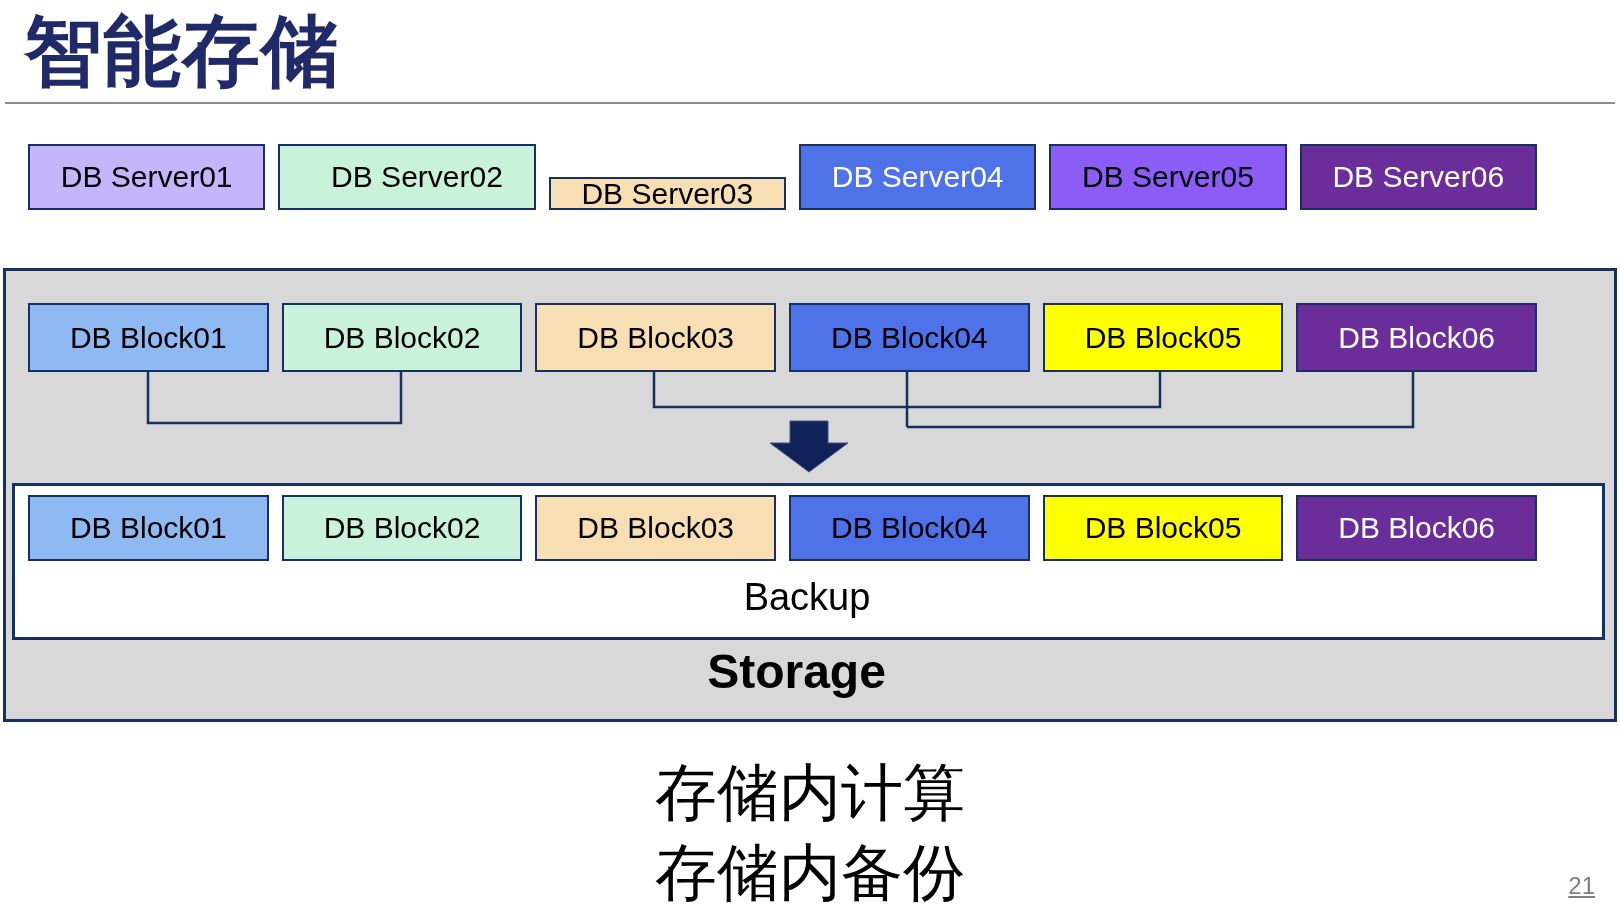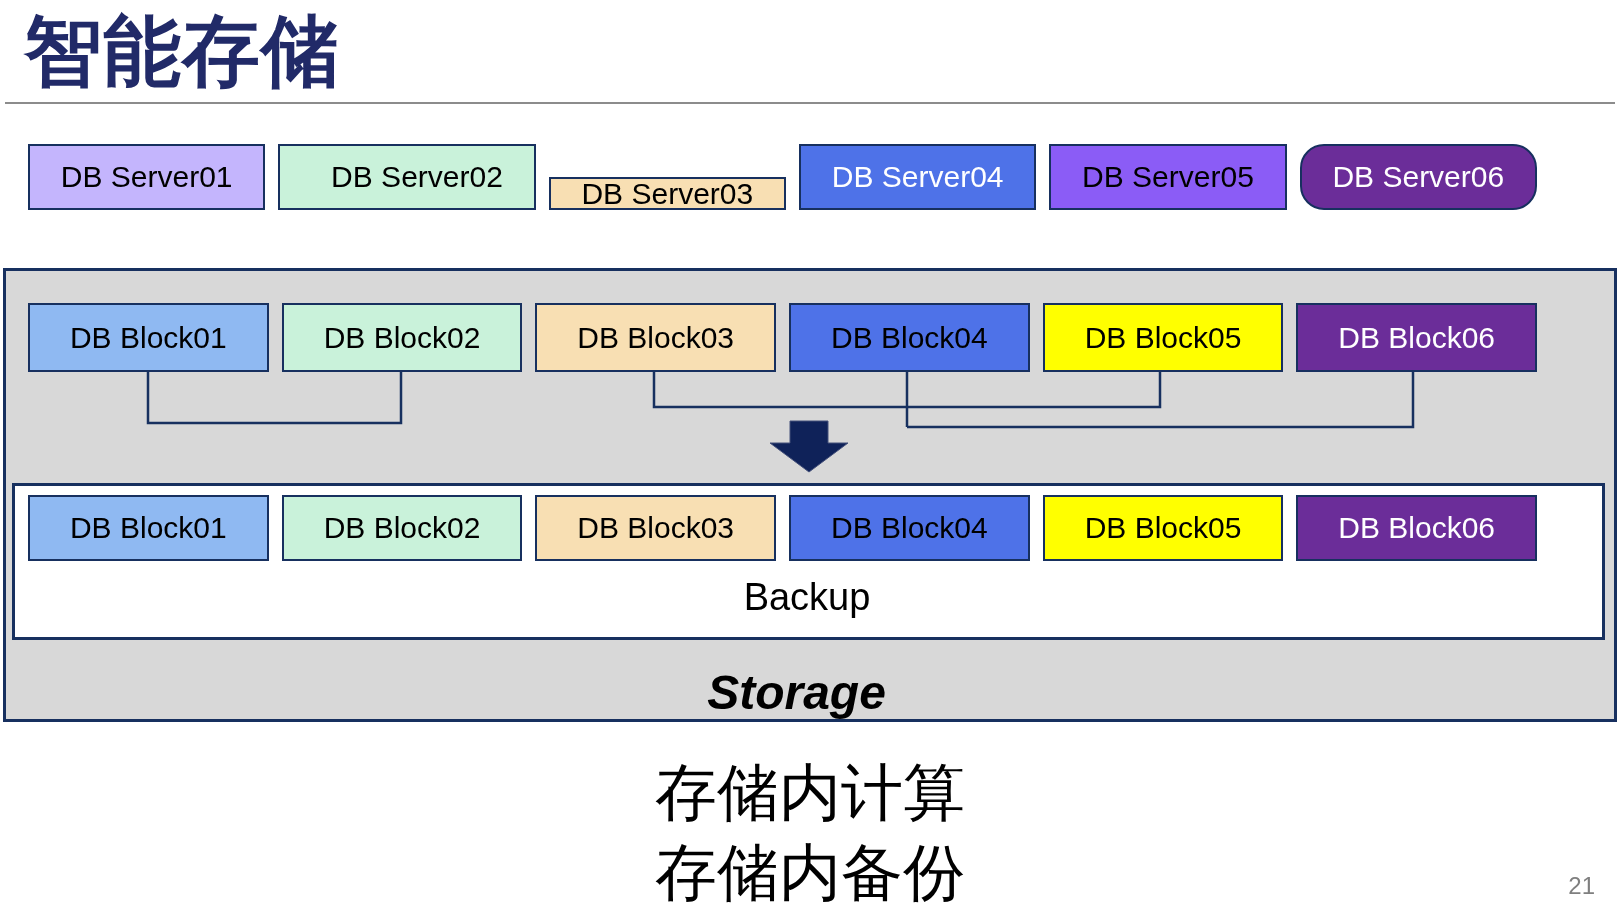--- a/index.html
+++ b/index.html
@@ -36,22 +36,22 @@
   }
   .backup-box{
     position:absolute;left:12px;top:483px;width:1593px;height:157px;
     background:#ffffff;border:3px solid var(--navy);box-sizing:border-box;
   }
   .backup-label{
     position:absolute;left:0;top:576px;width:1614px;text-align:center;
     font-size:38px;color:#000;
   }
   .storage-label{
-    position:absolute;left:0;top:665px;width:1593px;text-align:center;
-    font-size:48px;font-weight:bold;color:#000;font-style:italic;
+    position:absolute;left:0;top:644px;width:1593px;text-align:center;
+    font-size:48px;font-weight:bold;color:#000;
   }
 
   .svg-overlay{position:absolute;left:0;top:0;width:1620px;height:910px;pointer-events:none;}
   .svg-overlay polyline,.svg-overlay line{fill:none;stroke:var(--navy);stroke-width:2.5;}
   .svg-overlay polygon{fill:var(--arrow);stroke:#44507A;stroke-width:1;}
 
   .annotation{
     position:absolute;left:0;top:753px;width:1620px;text-align:center;
     font-size:62px;line-height:80px;color:#000;font-weight:500;
   }
@@ -67,21 +67,21 @@
 
   <div class="title" style="color: rgb(33, 42, 104);">智能存储</div>
   <div class="title-rule" style="background: rgb(140, 140, 140);"></div>
 
   <div class="row server-row" id="server-row">
       <div class="cbox" style="background: #c4b5fd; color: rgb(0, 0, 0);">DB Server01</div>
       <div class="cbox" style="background: rgb(201, 242, 218); color: rgb(0, 0, 0); padding-left: 20px;">DB Server02</div>
       <div class="cbox" style="background: rgb(248, 223, 179); color: rgb(0, 0, 0); margin-top: 33px;">DB Server03</div>
       <div class="cbox" style="background: rgb(78, 114, 232); color: #ffffff;">DB Server04</div>
       <div class="cbox" style="background: #8b5cf6; color: rgb(0, 0, 0);">DB Server05</div>
-      <div class="cbox" style="background: rgb(107, 45, 153); color: rgb(255, 255, 255); border-radius: 24px;">DB Server06</div>
+      <div class="cbox" style="background: rgb(107, 45, 153); color: rgb(255, 255, 255);">DB Server06</div>
     </div>
 
   <div class="storage-box" style="background: rgb(216, 216, 216);"></div>
 
   <div class="backup-box"></div>
 
   <div class="row blocks-top" id="blocks-top">
       <div class="cbox" style="background: rgb(143, 185, 242); color: rgb(0, 0, 0);">DB Block01</div>
       <div class="cbox" style="background: rgb(201, 242, 218); color: rgb(0, 0, 0);">DB Block02</div>
       <div class="cbox" style="background: rgb(248, 223, 179); color: rgb(0, 0, 0);">DB Block03</div>
@@ -108,15 +108,15 @@
   </svg>
 
   <div class="backup-label">Backup</div>
   <div class="storage-label">Storage</div>
 
   <div class="annotation">
     <div>存储内计算</div>
     <div>存储内备份</div>
   </div>
 
-  <div class="page-number" style="color: rgb(127, 127, 127);">21</div>
+  <div class="page-number" style="color: rgb(127, 127, 127); text-decoration: underline;">21</div>
 
 </div>
 
 </body></html>

